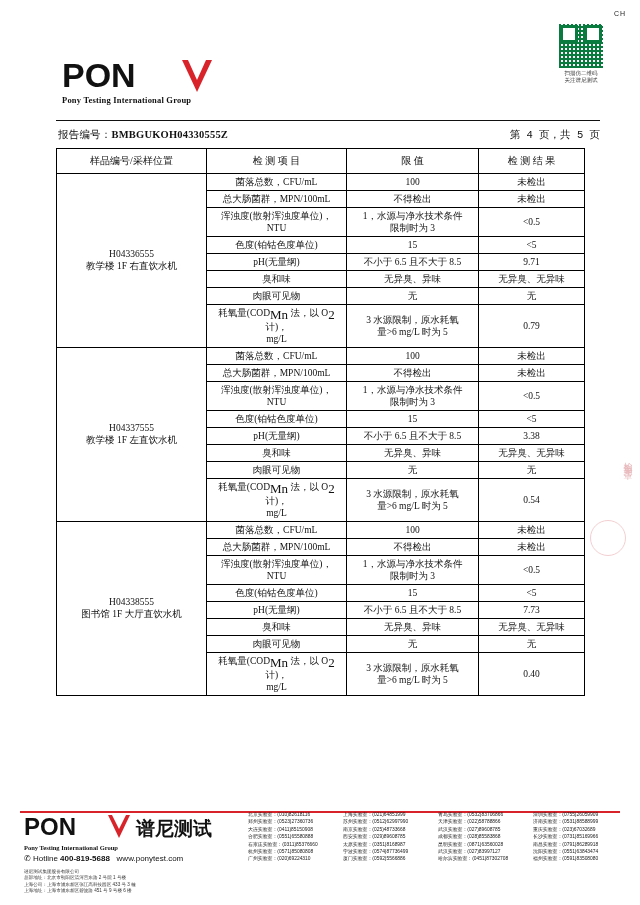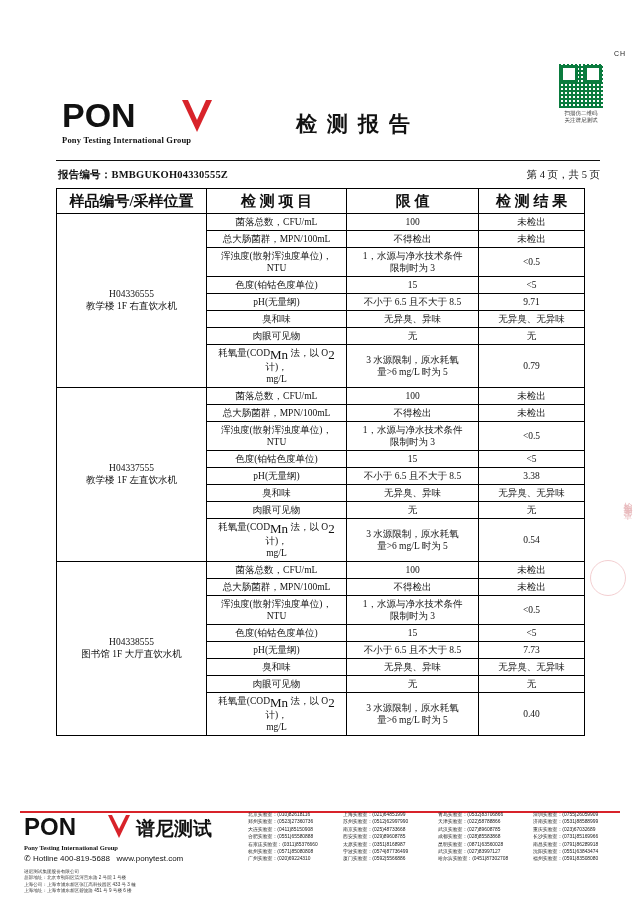--- a/index.html
+++ b/index.html
@@ -7,21 +7,20 @@
     width:640px;height:905px;
     background:#ffffff;
     font-family:"Liberation Serif", serif;
     color:#111;
     position:relative;
     overflow:hidden;
   }
   .page{
     position:absolute;inset:0;
     padding:0;
-    margin-top:40px;
   }
   
   .corner-mark{
     position:absolute;top:10px;right:14px;
     font-size:7px;letter-spacing:1px;color:#222;
     font-family:"Liberation Sans", sans-serif;
   }
   
   .qr-block{
     position:absolute;top:24px;right:22px;
@@ -63,39 +62,39 @@
   .hr-main{
     position:absolute;left:56px;right:40px;top:120px;
     border-top:1.3px solid #111;
   }
   
   .reportno-row{
     position:absolute;left:58px;right:40px;top:128px;
     font-size:10.5px;display:flex;justify-content:space-between;align-items:baseline;
   }
   .reportno{font-weight:bold;letter-spacing:.2px;}
-  .reportno .label{font-weight:bold;}
-  .pageno{font-size:10.5px;}
+  .reportno .label{font-weight:normal;}
+  .pageno{font-size:10.5px;font-family:Liberation Mono, monospace;}
   
   table.main{
     position:absolute;left:56px;top:148px;
     width:528px;
     border-collapse:collapse;
     table-layout:fixed;
   }
   table.main th,table.main td{
     border:0.8px solid #000;
     text-align:center;
     vertical-align:middle;
     font-size:9.5px;
     line-height:12px;
     padding:2px 2px;
     font-family:"Liberation Serif", serif;
   }
-  table.main th{font-size:15px;font-weight:bold;height:20px;}
+  table.main th{font-size:10px;font-weight:normal;height:20px;}
   col.c1{width:150px;}
   col.c2{width:140px;}
   col.c3{width:132px;}
   col.c4{width:106px;}
   td.sample{font-size:10px;line-height:14px;}
   .sub{font-size:13px;vertical-align:sub;}
   
   .footer-rule{
     position:absolute;left:20px;right:20px;bottom:92px;
     border-top:2px solid #d8232a;
@@ -105,21 +104,21 @@
   }
   .f-logo{position:absolute;left:4px;top:2px;width:205px;}
   .f-logo-sub{
     font-size:6.5px;font-weight:bold;margin-top:1px;
     font-family:"Liberation Serif", serif;
   }
   .f-hotline{
     font-size:8px;margin-top:3px;color:#111;
     font-family:"Liberation Sans", sans-serif;
   }
-  .f-hotline .tel{font-weight:normal;}
+  .f-hotline .tel{font-weight:bold;}
   .f-addr{
     position:absolute;left:4px;top:58px;
     font-size:4.6px;line-height:6.4px;color:#333;
     font-family:"Liberation Sans", sans-serif;
   }
   .f-contacts{
     position:absolute;left:228px;top:0;right:0;
     display:grid;grid-template-columns:repeat(4,1fr);
     column-gap:4px;row-gap:0;
     font-size:4.9px;line-height:7.4px;color:#222;
@@ -156,21 +155,20 @@
 
   <div class="header">
     <div class="logo-wrap">
       <svg class="logo-svg" width="190" height="36" viewBox="0 0 190 36">
         <text x="0" y="29" font-family="Liberation Sans, sans-serif" font-size="34" font-weight="bold" fill="#111">PON</text>
         <path d="M120 2 L150 2 L135 34 Z" fill="#d8232a"></path>
         <path d="M126 2 L144 2 L135 22 Z" fill="#ffffff"></path>
       </svg>
       <div class="logo-sub">Pony Testing International Group</div>
     </div>
-    <div class="report-title">检测报告</div>
   </div>
 
   <div class="hr-main"></div>
 
   <div class="reportno-row">
     <div class="reportno">
       <span class="label">报告编号：</span><span>BMBGUKOH04330555Z</span>
     </div>
     <div class="pageno">第 4 页，共 5 页</div>
   </div>

